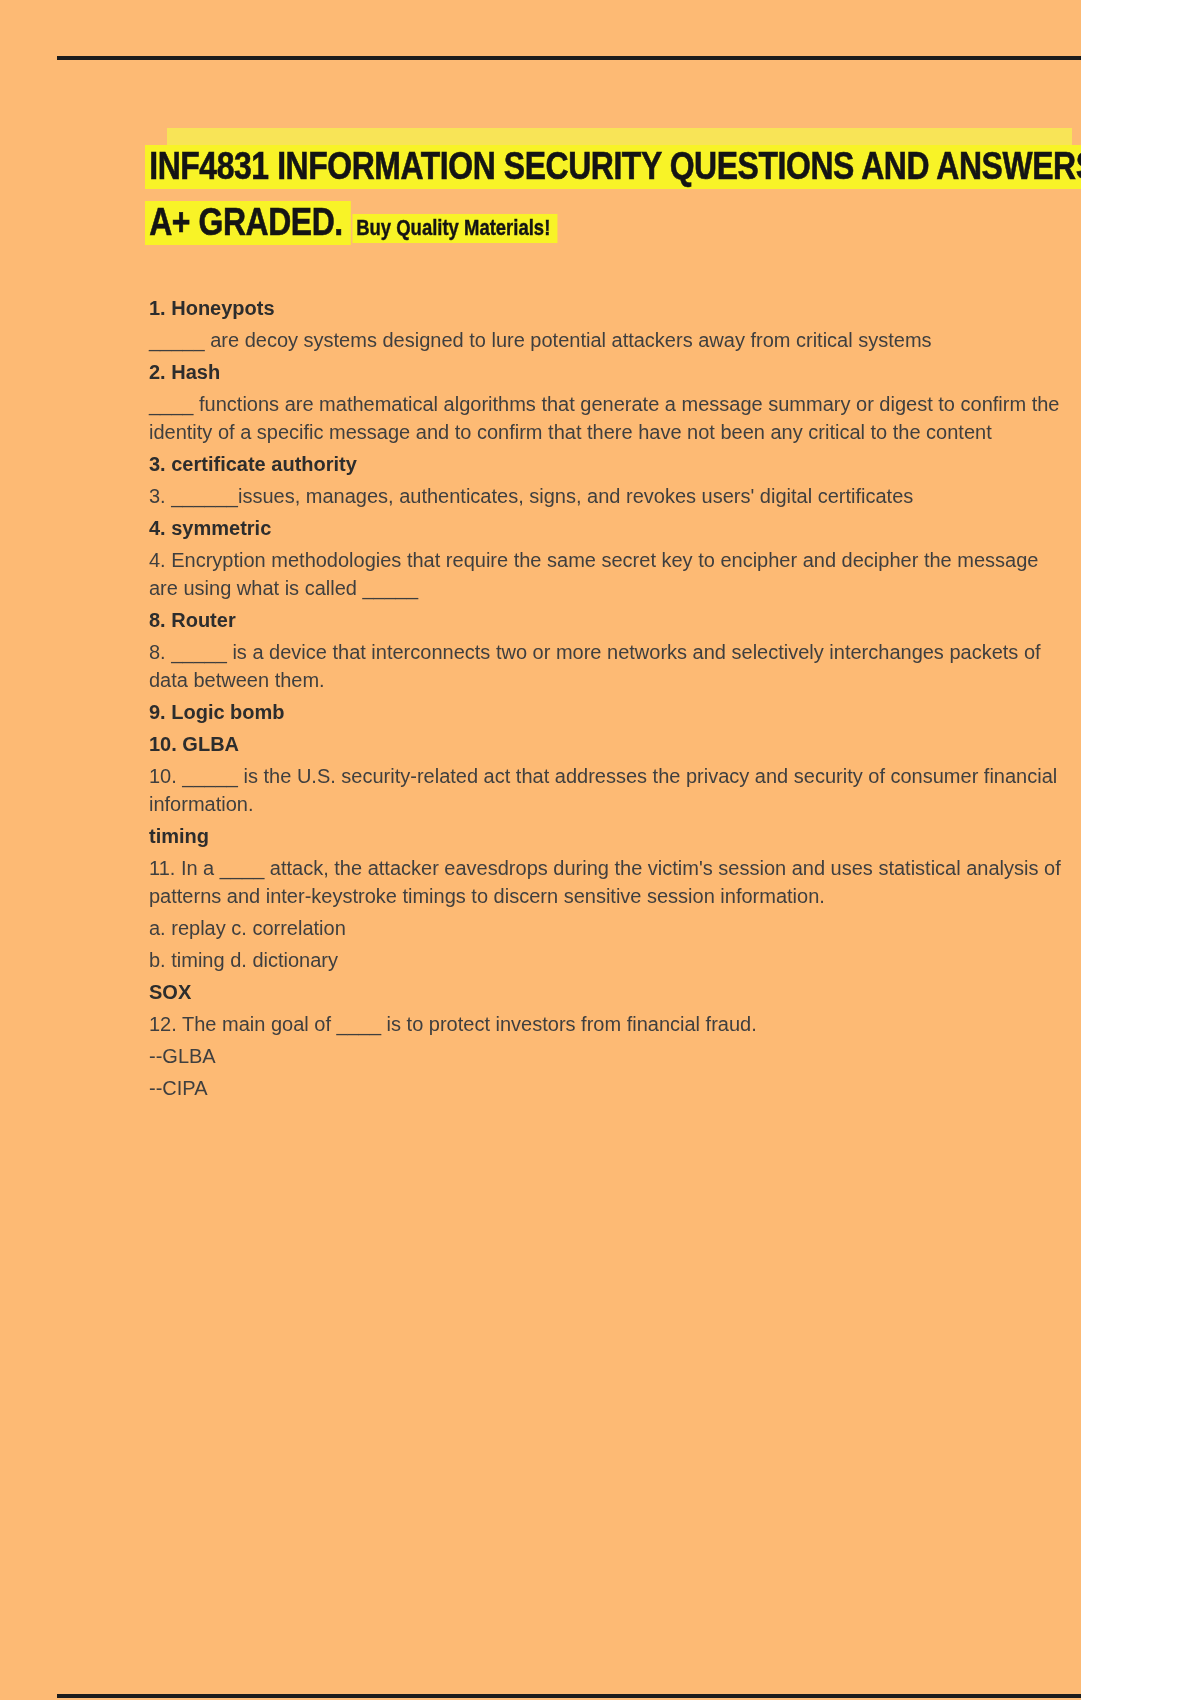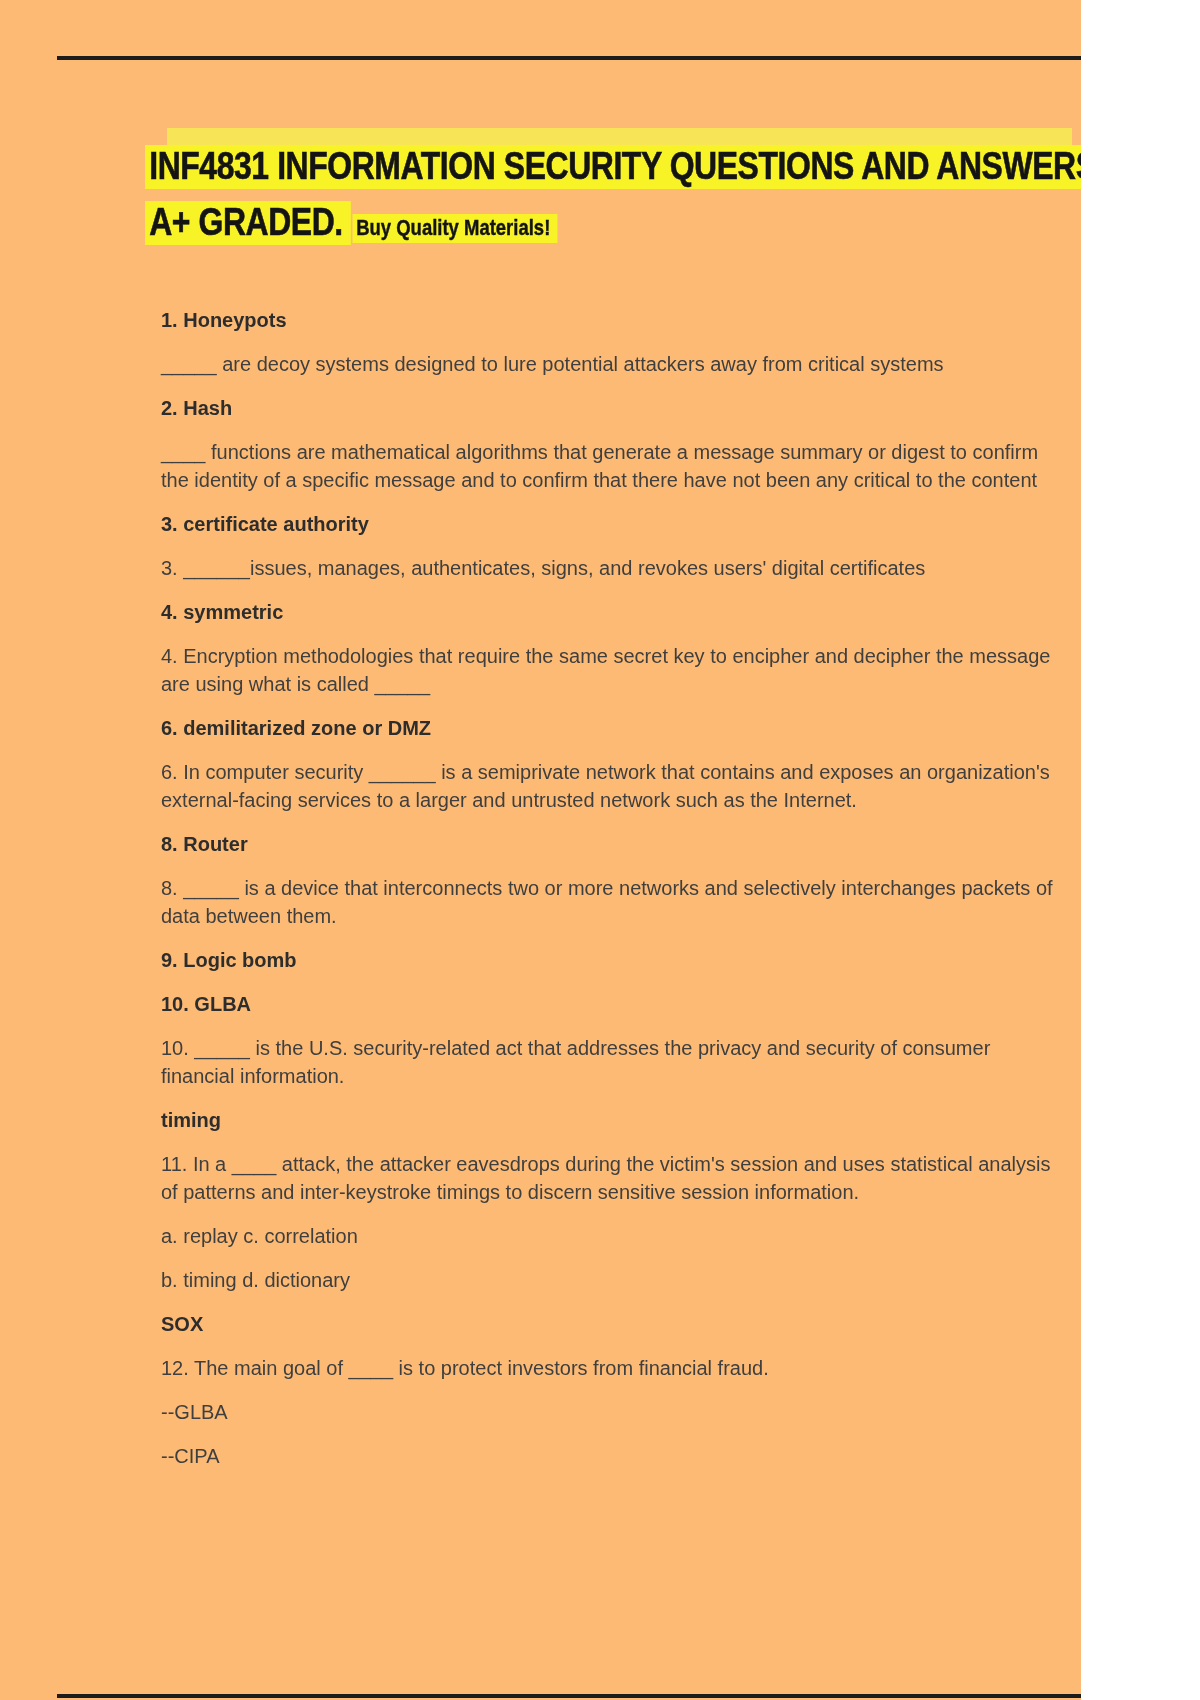--- a/index.html
+++ b/index.html
@@ -68,21 +68,21 @@
 
   .content {
     position: absolute;
     left: 145px;
     top: 290px;
     width: 925px;
     font-size: 20px;
     line-height: 28px;
     color: #3f3f3f;
   }
-  .content p { margin: 16px; }
+  .content p { margin: 4px; }
   .term {
     font-weight: bold;
     color: #2d2d2d;
   }
 </style>
 </head>
 <body>
 
 <div class="page">
 
@@ -114,24 +114,20 @@
       <p class="term">3. certificate authority</p>
       <p>3. ______issues, manages, authenticates, signs, and revokes users' digital certificates</p>
     </div>
 
     <div>
       <p class="term">4. symmetric</p>
       <p>4. Encryption methodologies that require the same secret key to encipher and decipher the message are using what is called _____</p>
     </div>
 
 
-    <div>
-      <p class="term">6. demilitarized zone or DMZ</p>
-      <p>6. In computer security ______ is a semiprivate network that contains and exposes an organization's external-facing services to a larger and untrusted network such as the Internet.</p>
-    </div>
 
 
     <div>
       <p class="term">8. Router</p>
       <p>8. _____ is a device that interconnects two or more networks and selectively interchanges packets of data between them.</p>
     </div>
 
     <div>
       <p class="term">9. Logic bomb</p>
     </div>

